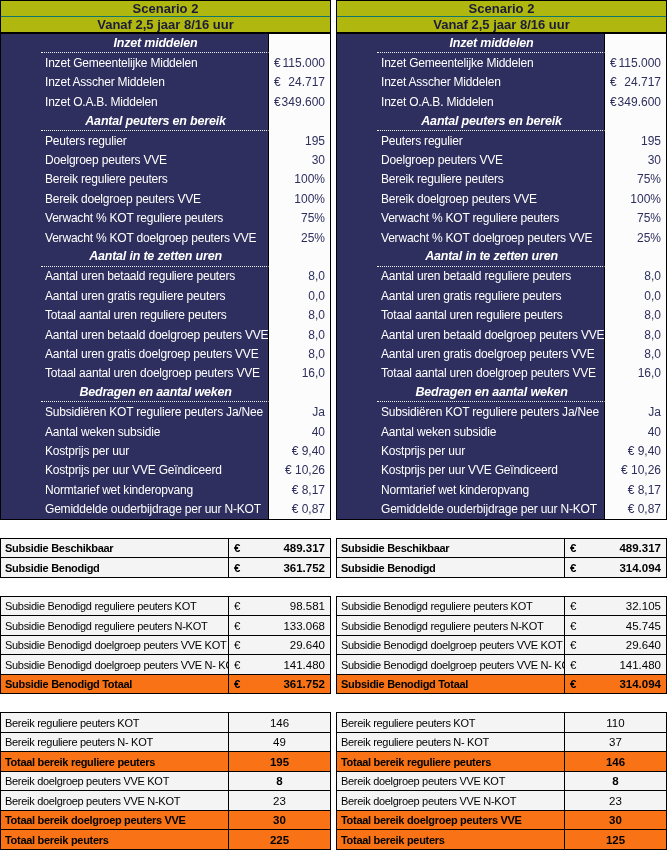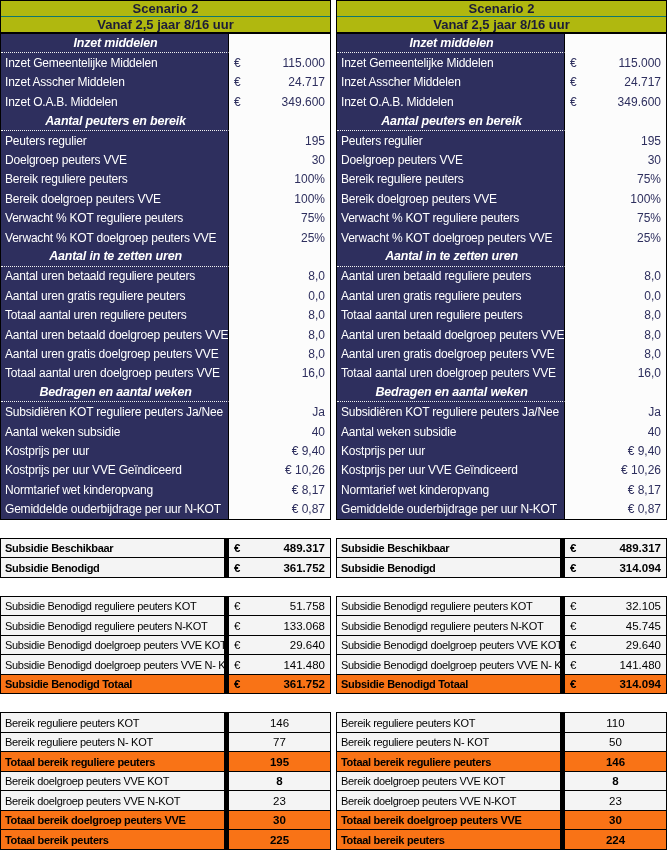--- a/index.html
+++ b/index.html
@@ -20,41 +20,42 @@
   .gline + .gline{border-top:1px solid #0f766e;}
 
   
   .dtable{border:1px solid #000;border-top-width:1px;box-sizing:border-box;background:#2e2f5e;}
   .drow{display:flex;height:19.4px;}
   .dlabel{
     flex:0 0 228px;box-sizing:border-box;background:#2e2f5e;color:#fff;
     display:flex;align-items:center;padding:0 2px 0 4px;
     font-size:12px;letter-spacing:-0.2px;white-space:nowrap;overflow:hidden;
     border-right:1px solid #000;
+    margin-left:40px;
   }
   .dlabel.section{
     justify-content:center;font-weight:bold;font-style:italic;font-size:12.5px;
     border-bottom:1px dotted #f2f2f2;
   }
   .dval{
     flex:1;box-sizing:border-box;background:#fcfcfc;color:#2e2f5e;
     display:flex;align-items:center;justify-content:flex-end;
     padding:0 5px;font-size:12px;white-space:nowrap;
   }
   .dval.euro{justify-content:space-between;}
 
   
   .tgap{height:18px;}
   .wtable{border:1px solid #000;box-sizing:border-box;background:#f4f4f4;color:#000;}
   .wrow{display:flex;height:18.5px;}
   .wrow + .wrow{border-top:1px solid #000;}
   .wrow.total{background:#f97316;font-weight:bold;}
   .wrow.boldrow{font-weight:bold;}
   .wlabel{
-    flex:0 0 228px;box-sizing:border-box;border-right:5px solid #000000;
+    flex:0 0 228px;box-sizing:border-box;border-right:1px solid #000000;
     display:flex;align-items:center;padding:0 2px 0 4px;
     font-size:11px;letter-spacing:-0.3px;white-space:nowrap;overflow:hidden;
   }
   .wval{
     flex:1;box-sizing:border-box;display:flex;align-items:center;justify-content:center;
     padding:0 5px;font-size:11.5px;white-space:nowrap;
   }
   .wval.euro{justify-content:space-between;}
   .num.vbold{font-weight:bold;}
 </style>
@@ -230,21 +231,21 @@
             <span class="num">361.752</span>
           </div>
         </div>
       </div>
       <div class="tgap"></div>
       <div class="wtable">
         <div class="wrow">
           <div class="wlabel">Subsidie Benodigd reguliere peuters KOT</div>
           <div class="wval euro">
             <span class="eur">€</span>
-            <span class="num">51.758</span>
+            <span class="num">98.581</span>
           </div>
         </div>
         <div class="wrow">
           <div class="wlabel">Subsidie Benodigd reguliere peuters N-KOT</div>
           <div class="wval euro">
             <span class="eur">€</span>
             <span class="num">133.068</span>
           </div>
         </div>
         <div class="wrow">
@@ -273,21 +274,21 @@
       <div class="wtable">
         <div class="wrow">
           <div class="wlabel">Bereik reguliere peuters KOT</div>
           <div class="wval">
             <span class="num">146</span>
           </div>
         </div>
         <div class="wrow">
           <div class="wlabel">Bereik reguliere peuters N- KOT</div>
           <div class="wval">
-            <span class="num">77</span>
+            <span class="num">49</span>
           </div>
         </div>
         <div class="wrow total">
           <div class="wlabel">Totaal bereik reguliere peuters</div>
           <div class="wval">
             <span class="num">195</span>
           </div>
         </div>
         <div class="wrow">
           <div class="wlabel">Bereik doelgroep peuters VVE KOT</div>
@@ -526,21 +527,21 @@
       <div class="wtable">
         <div class="wrow">
           <div class="wlabel">Bereik reguliere peuters KOT</div>
           <div class="wval">
             <span class="num">110</span>
           </div>
         </div>
         <div class="wrow">
           <div class="wlabel">Bereik reguliere peuters N- KOT</div>
           <div class="wval">
-            <span class="num">50</span>
+            <span class="num">37</span>
           </div>
         </div>
         <div class="wrow total">
           <div class="wlabel">Totaal bereik reguliere peuters</div>
           <div class="wval">
             <span class="num">146</span>
           </div>
         </div>
         <div class="wrow">
           <div class="wlabel">Bereik doelgroep peuters VVE KOT</div>
@@ -556,18 +557,18 @@
         </div>
         <div class="wrow total">
           <div class="wlabel">Totaal bereik doelgroep peuters VVE</div>
           <div class="wval">
             <span class="num">30</span>
           </div>
         </div>
         <div class="wrow total">
           <div class="wlabel">Totaal bereik peuters</div>
           <div class="wval">
-            <span class="num">224</span>
+            <span class="num">125</span>
           </div>
         </div>
       </div>
     </section>
   </div>
 
 </body></html>

